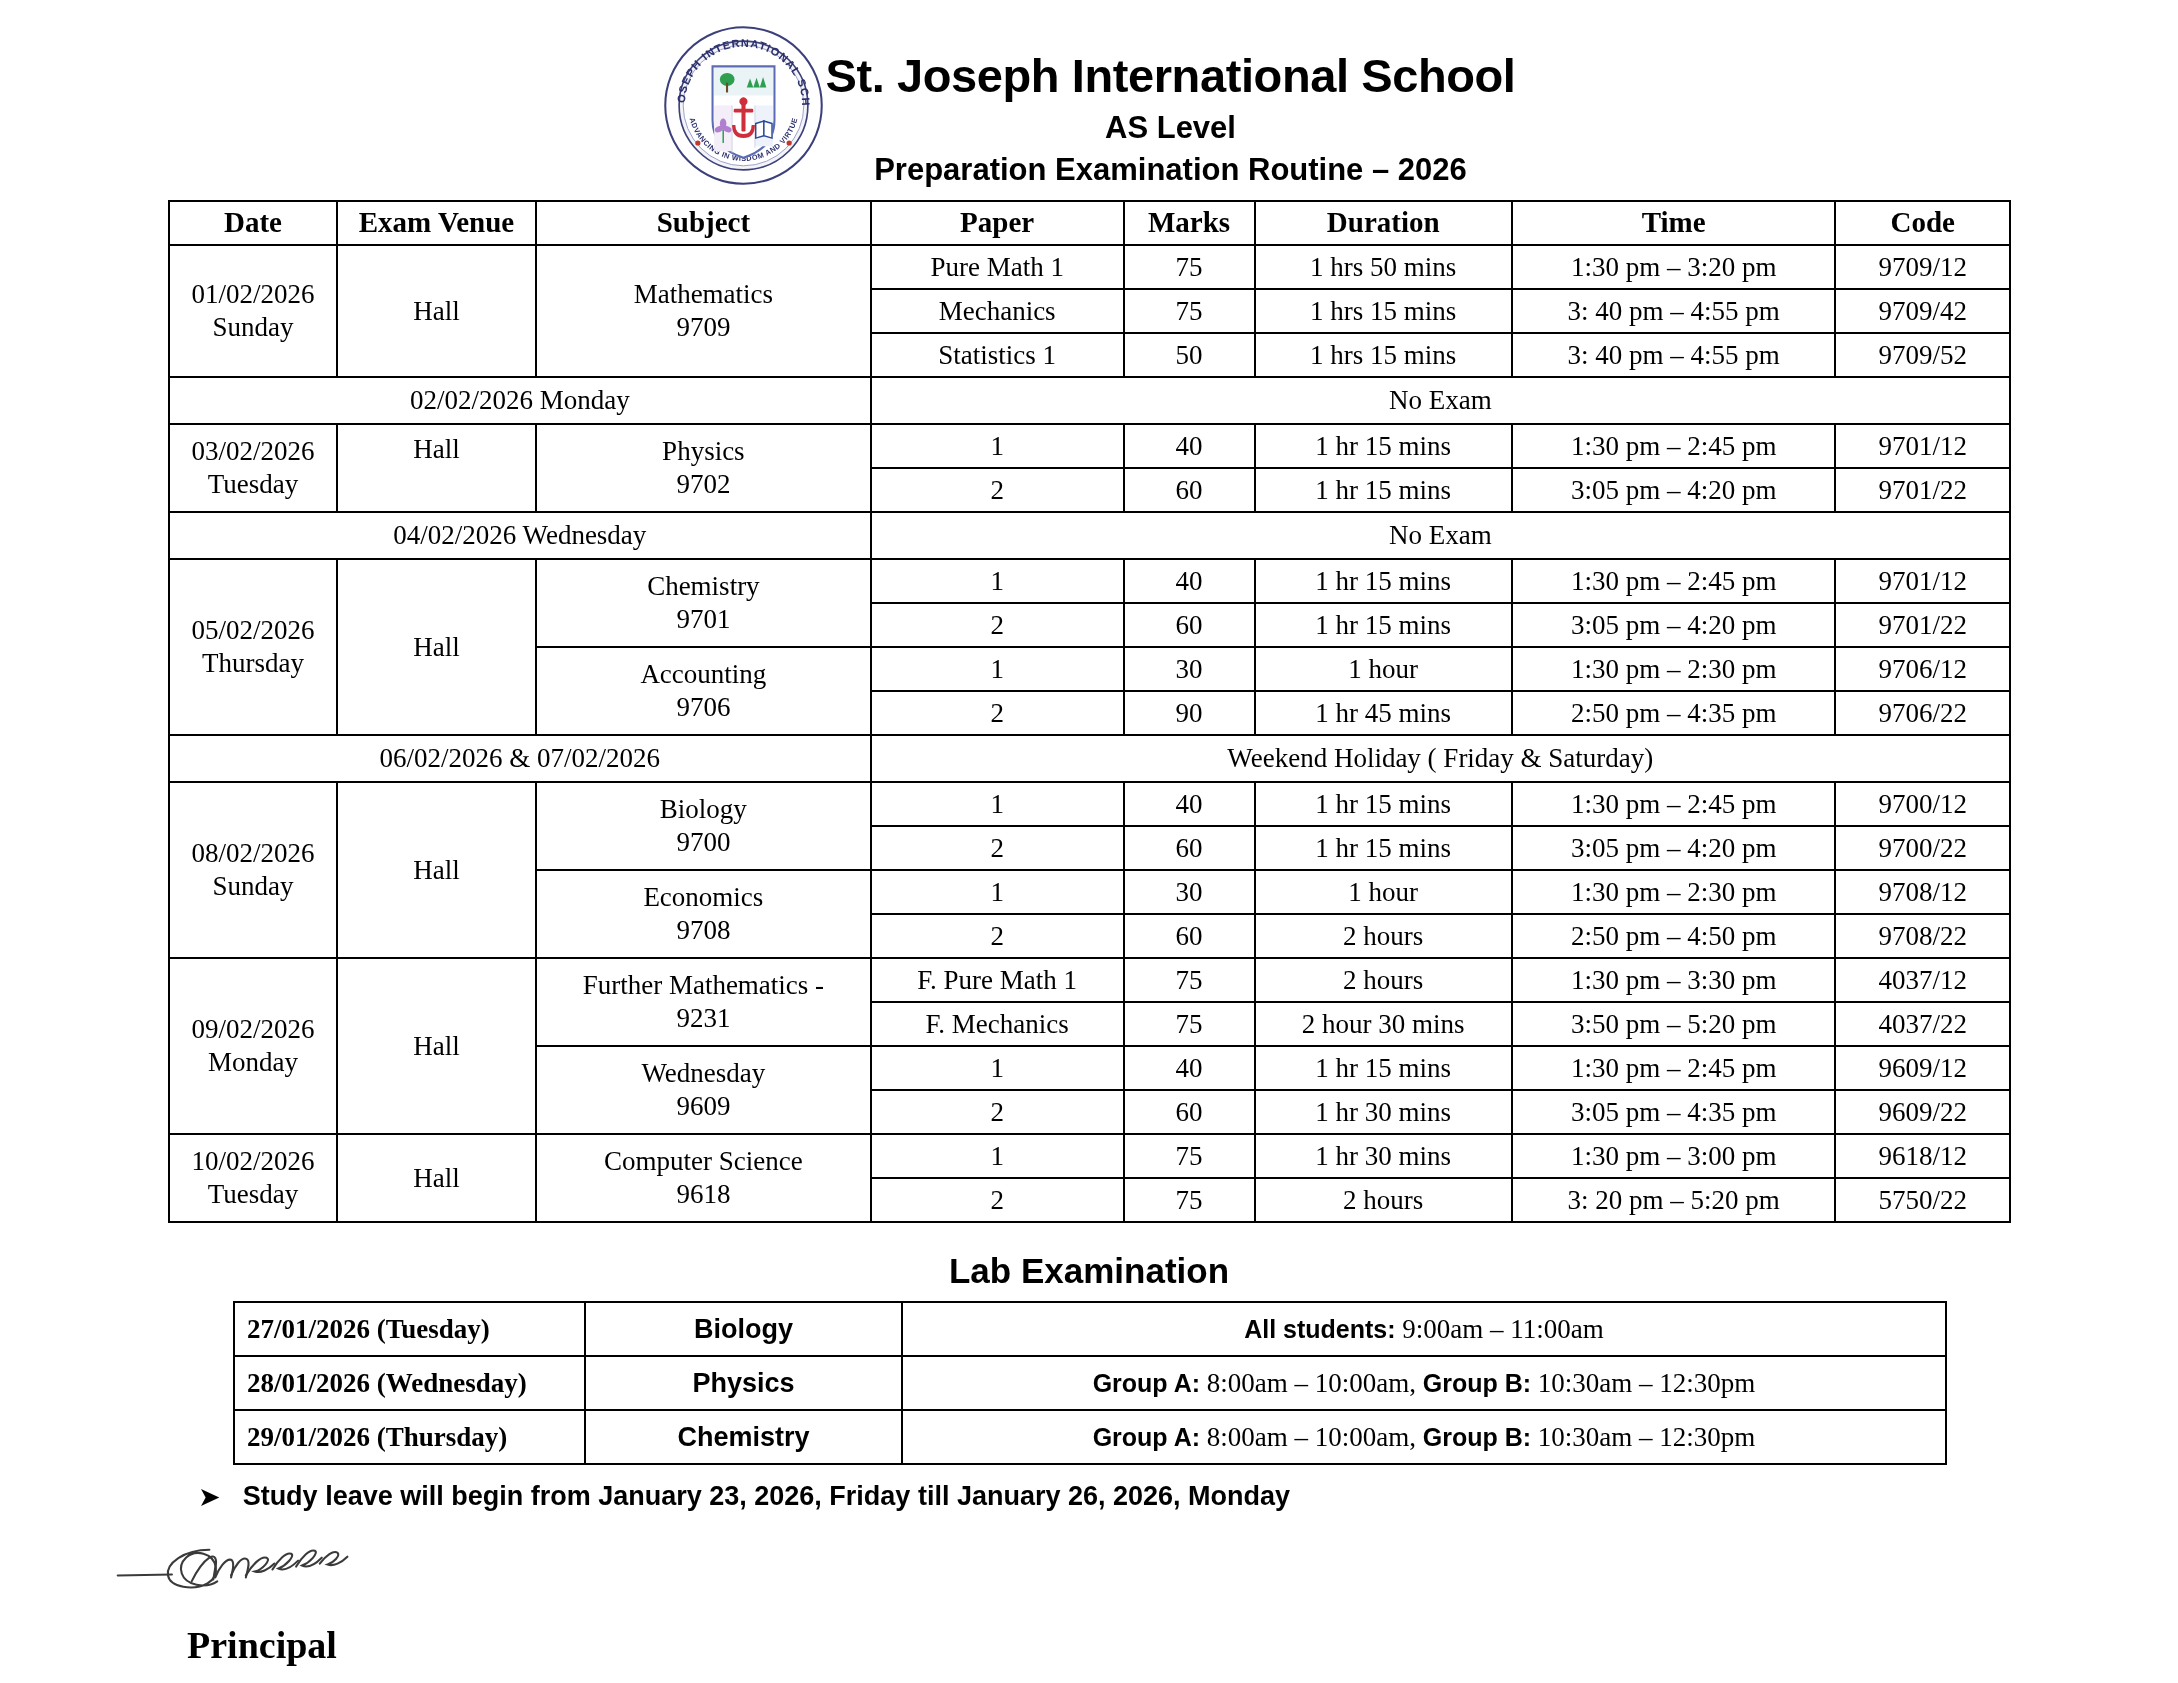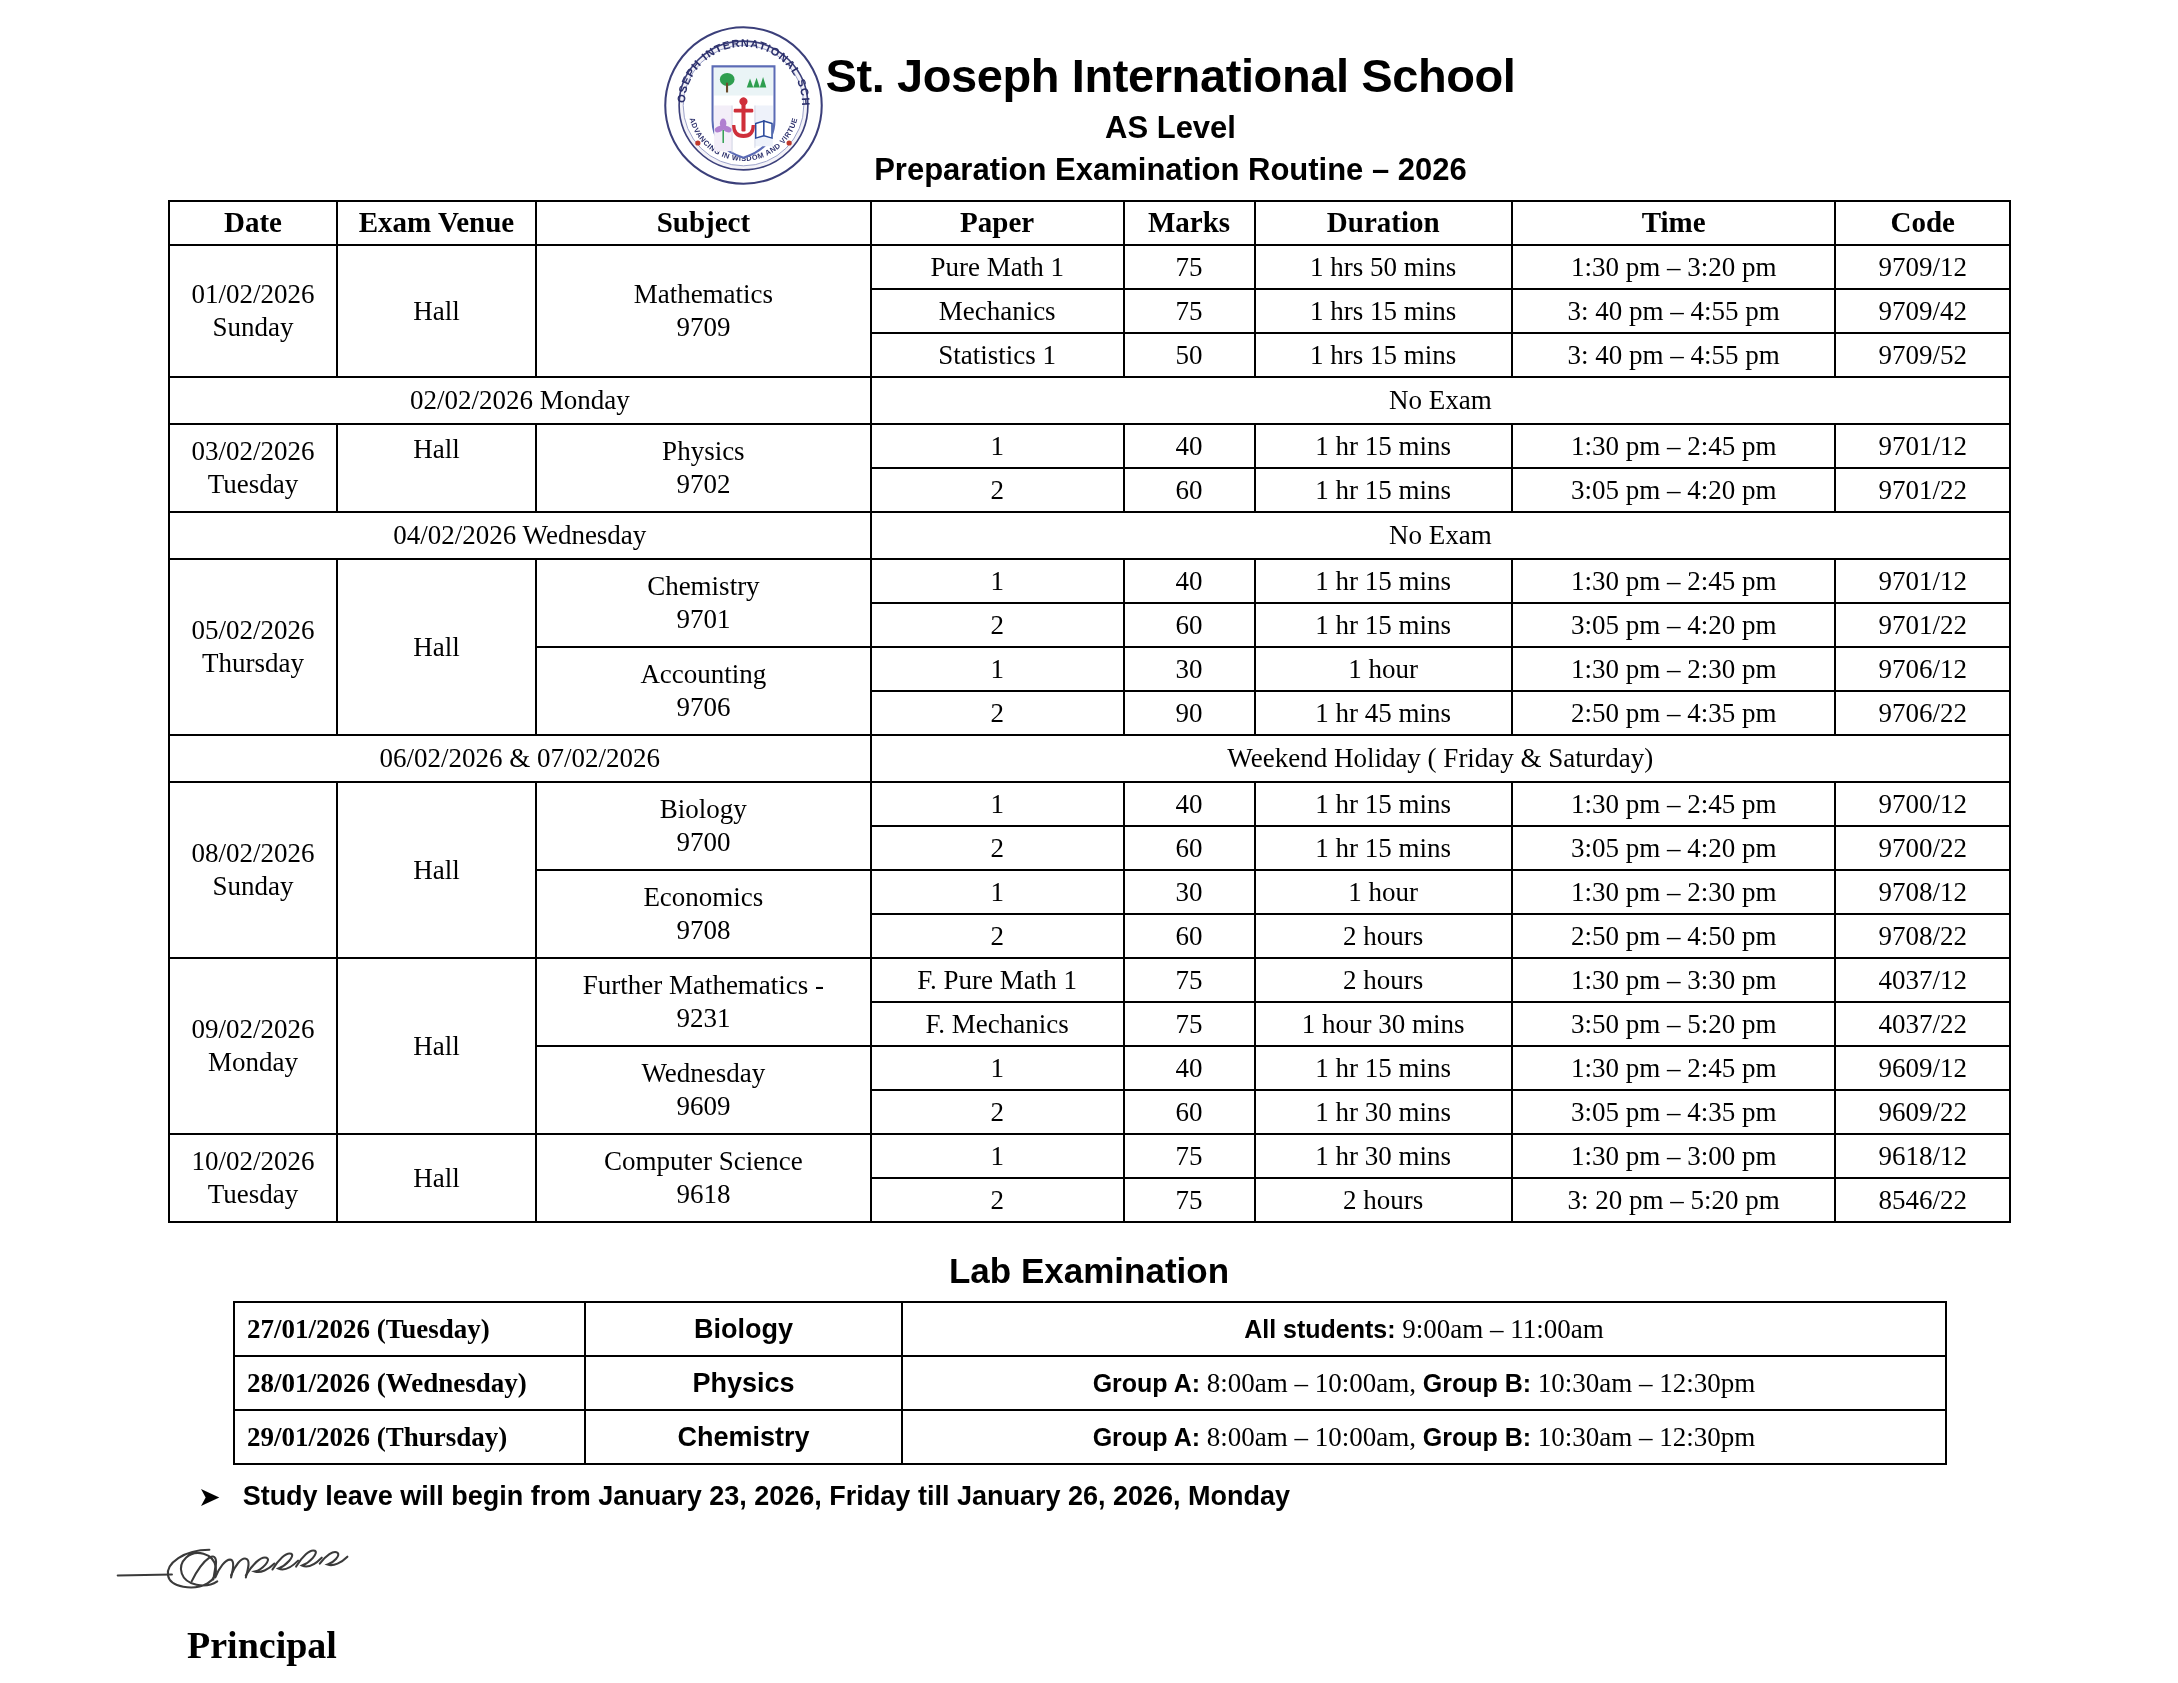--- a/index.html
+++ b/index.html
@@ -401,21 +401,21 @@
             </td>
             <td>F. Pure Math 1</td>
             <td>75</td>
             <td>2  hours</td>
             <td>1:30 pm – 3:30 pm</td>
             <td>4037/12</td>
           </tr>
           <tr class="rowh">
             <td>F. Mechanics</td>
             <td>75</td>
-            <td>1  hour 30 mins</td>
+            <td>2  hour 30 mins</td>
             <td>3:50 pm – 5:20 pm</td>
             <td>4037/22</td>
           </tr>
           <tr class="rowh">
             <td rowspan="2" class="subject">
               <div>Wednesday</div>
               <div>9609</div>
             </td>
             <td>1</td>
             <td>40</td>
@@ -444,21 +444,21 @@
             <td>75</td>
             <td>1 hr 30 mins</td>
             <td>1:30 pm – 3:00 pm</td>
             <td>9618/12</td>
           </tr>
           <tr class="rowh">
             <td>2</td>
             <td>75</td>
             <td>2  hours</td>
             <td>3: 20 pm – 5:20 pm</td>
-            <td>8546/22</td>
+            <td>5750/22</td>
           </tr>
         </tbody>
     </table>
   </div>
 
   <div class="lab-title">Lab Examination</div>
   <div class="lab-wrap">
     <table class="lab">
       <colgroup>
         <col style="width:351px">

